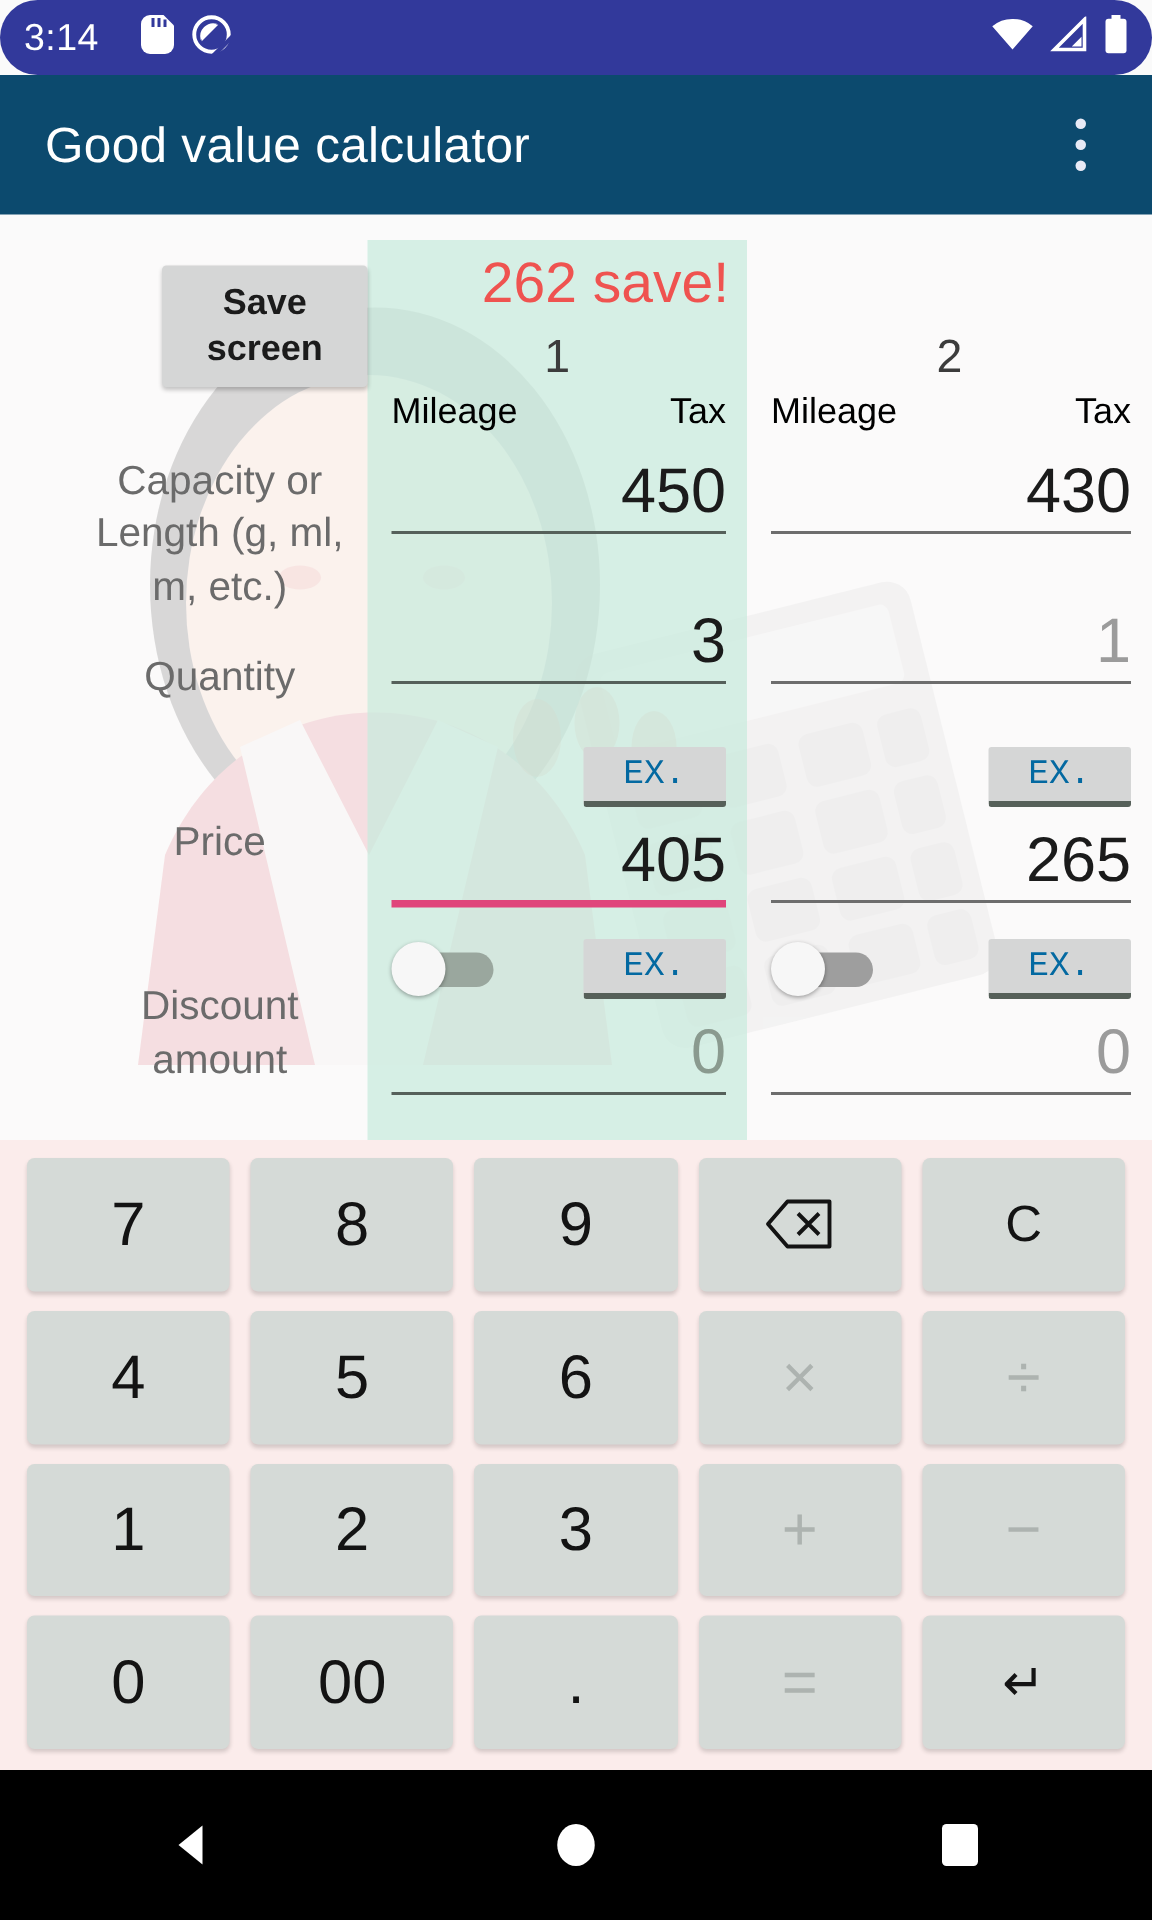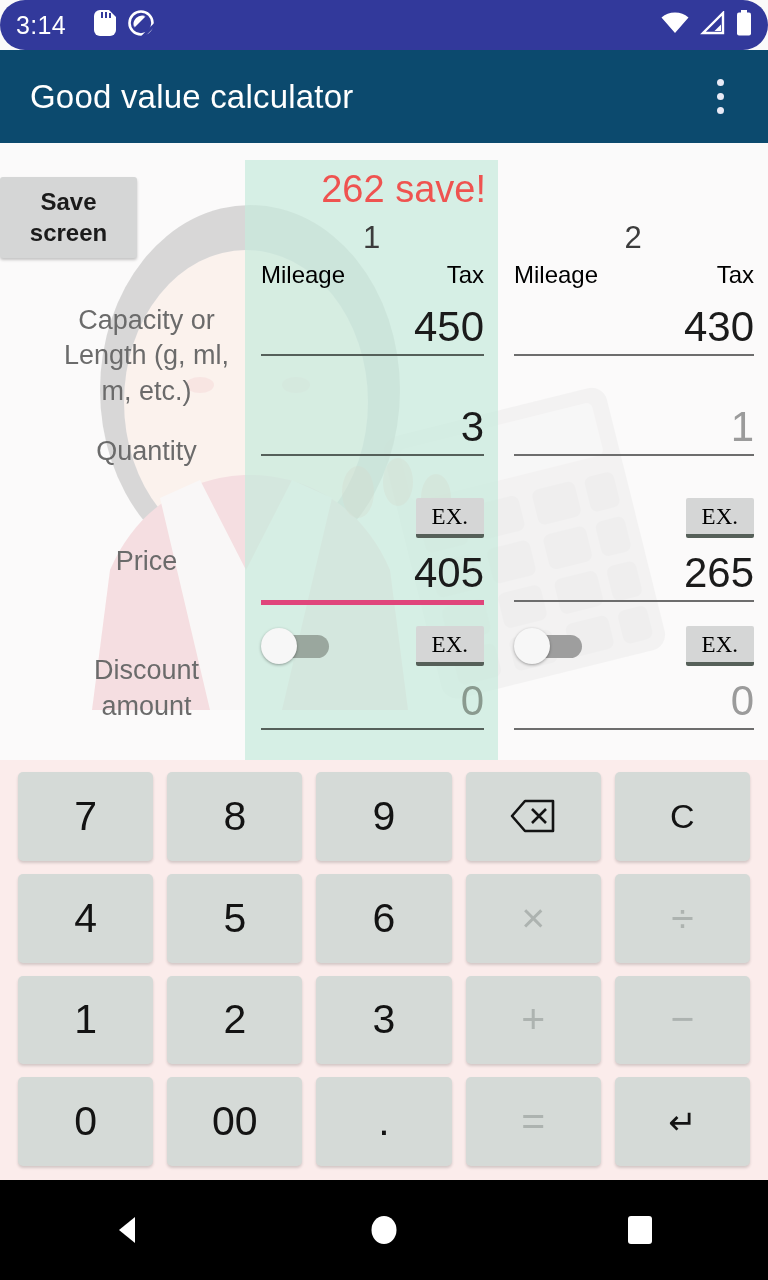--- a/index.html
+++ b/index.html
@@ -54,21 +54,21 @@
     grid-template-columns:245px 253px 1fr;
     grid-template-rows:84px 62px 100px 92px 128px 125px;
   }
 
   
   .lbl{
     display:flex; align-items:center; justify-content:center;
     text-align:center; color:#6b6b6b; font-size:27px; line-height:1.3;
     padding:0 10px; position:relative; z-index:5;margin-left:48px;
   }
-  .savebtn-cell{ display:flex; align-items:flex-start; justify-content:flex-start;
+  .savebtn-cell{ display:flex; align-items:flex-start; justify-content:flex-end;
                  padding-top:17px; position:relative; z-index:5;}
   .savebtn{
     background:#d5d6d6; color:#1b1b1b; border:none; border-radius:3px;
     font-family:inherit; font-size:24px; font-weight:700; line-height:1.28;
     padding:10px 14px; width:137px; text-align:center;
     box-shadow:0 2px 3px rgba(0,0,0,.22); cursor:pointer;
   }
 
   
   .colhead{ position:relative; z-index:5; }
@@ -100,22 +100,22 @@
     padding-bottom:6px; white-space:nowrap;
   }
   .fval.dim{ color:#9b9b9b; }
   .fval.dim2{ color:#8a9a8f; }
   .uline{ height:2px; background:#55605a; }
   .uline.grey{ background:#6d6d6d; }
   .uline.focus{ height:5px; background:#e0457b; }
 
   .exrow{ display:flex; justify-content:flex-end; margin-bottom:14px; }
   .exbtn{
-    background:#d5d6d6; color:#000000; font-size:23px; font-family:Liberation Serif, serif;
-    padding:6px 16px 5px; border:none; border-bottom:4px solid #566059;
+    background:#d5d6d6; color:#0369a1; font-size:23px; font-family:Liberation Mono, monospace;
+    padding:6px 27px 5px; border:none; border-bottom:4px solid #566059;
     border-radius:2px; cursor:pointer; line-height:1.1;
   }
   .toggle-ex{ display:flex; align-items:center; justify-content:space-between; margin-bottom:14px; }
 
   
   .sw{ width:72px; height:36px; position:relative; cursor:pointer; }
   .sw .track{
     position:absolute; left:16px; top:7px; width:52px; height:23px;
     border-radius:12px; background:#9aa79e;
   }

